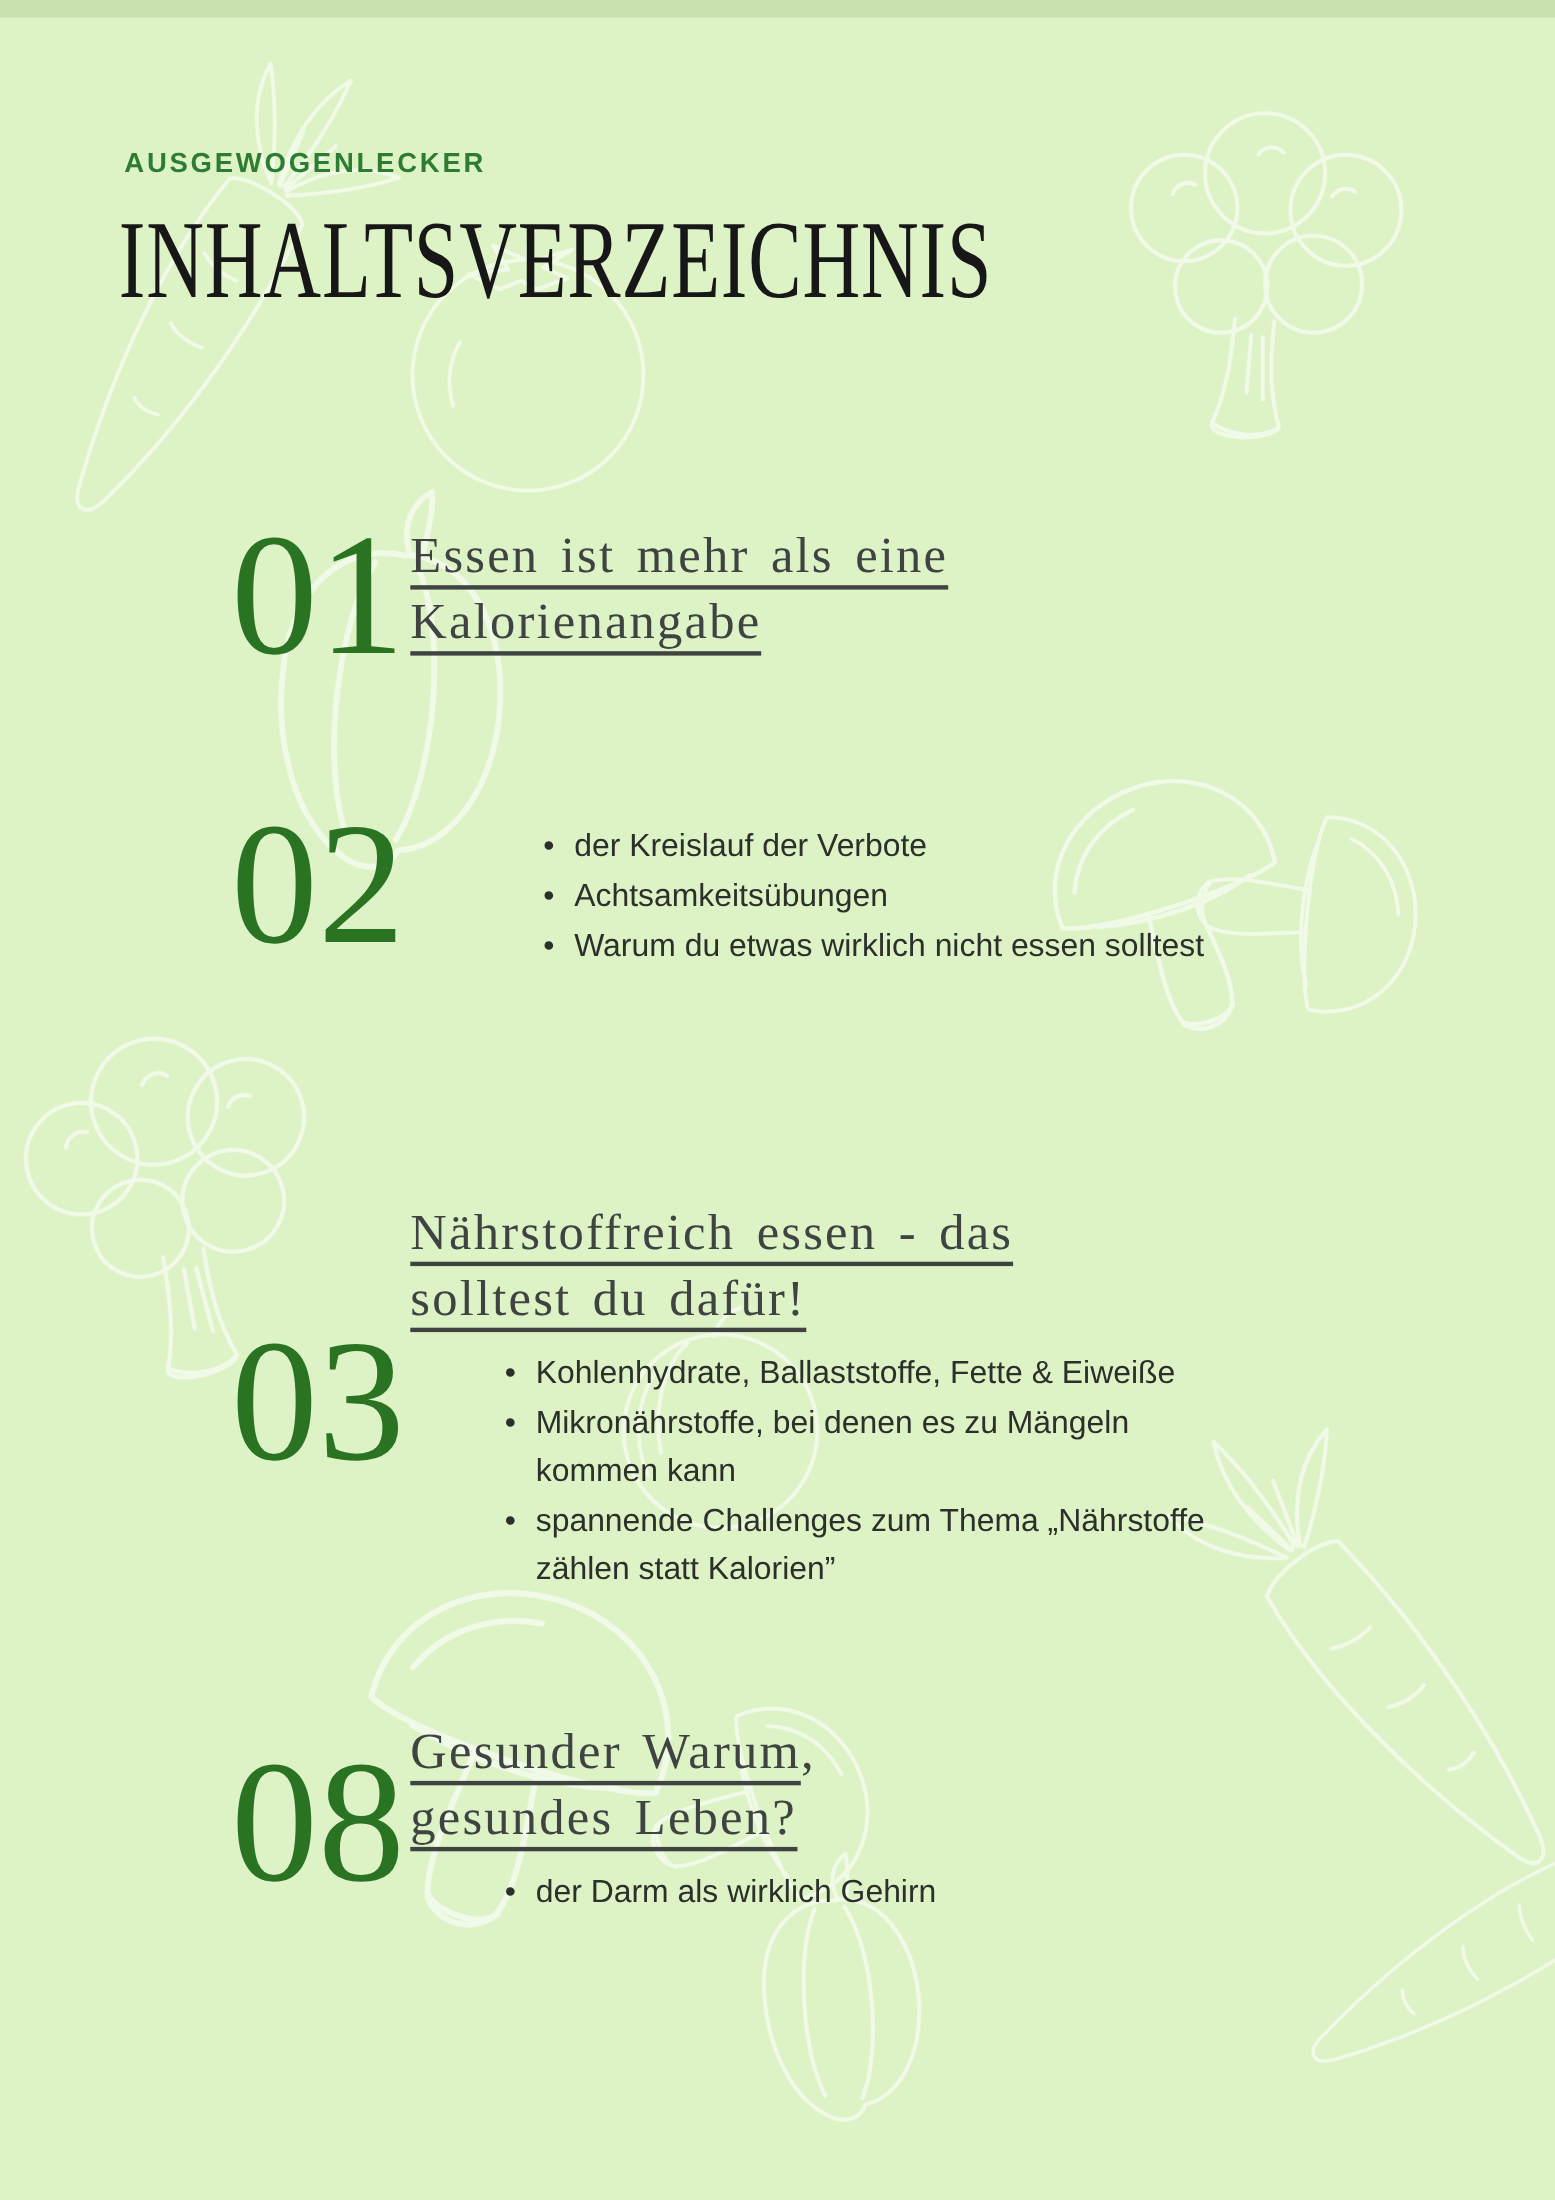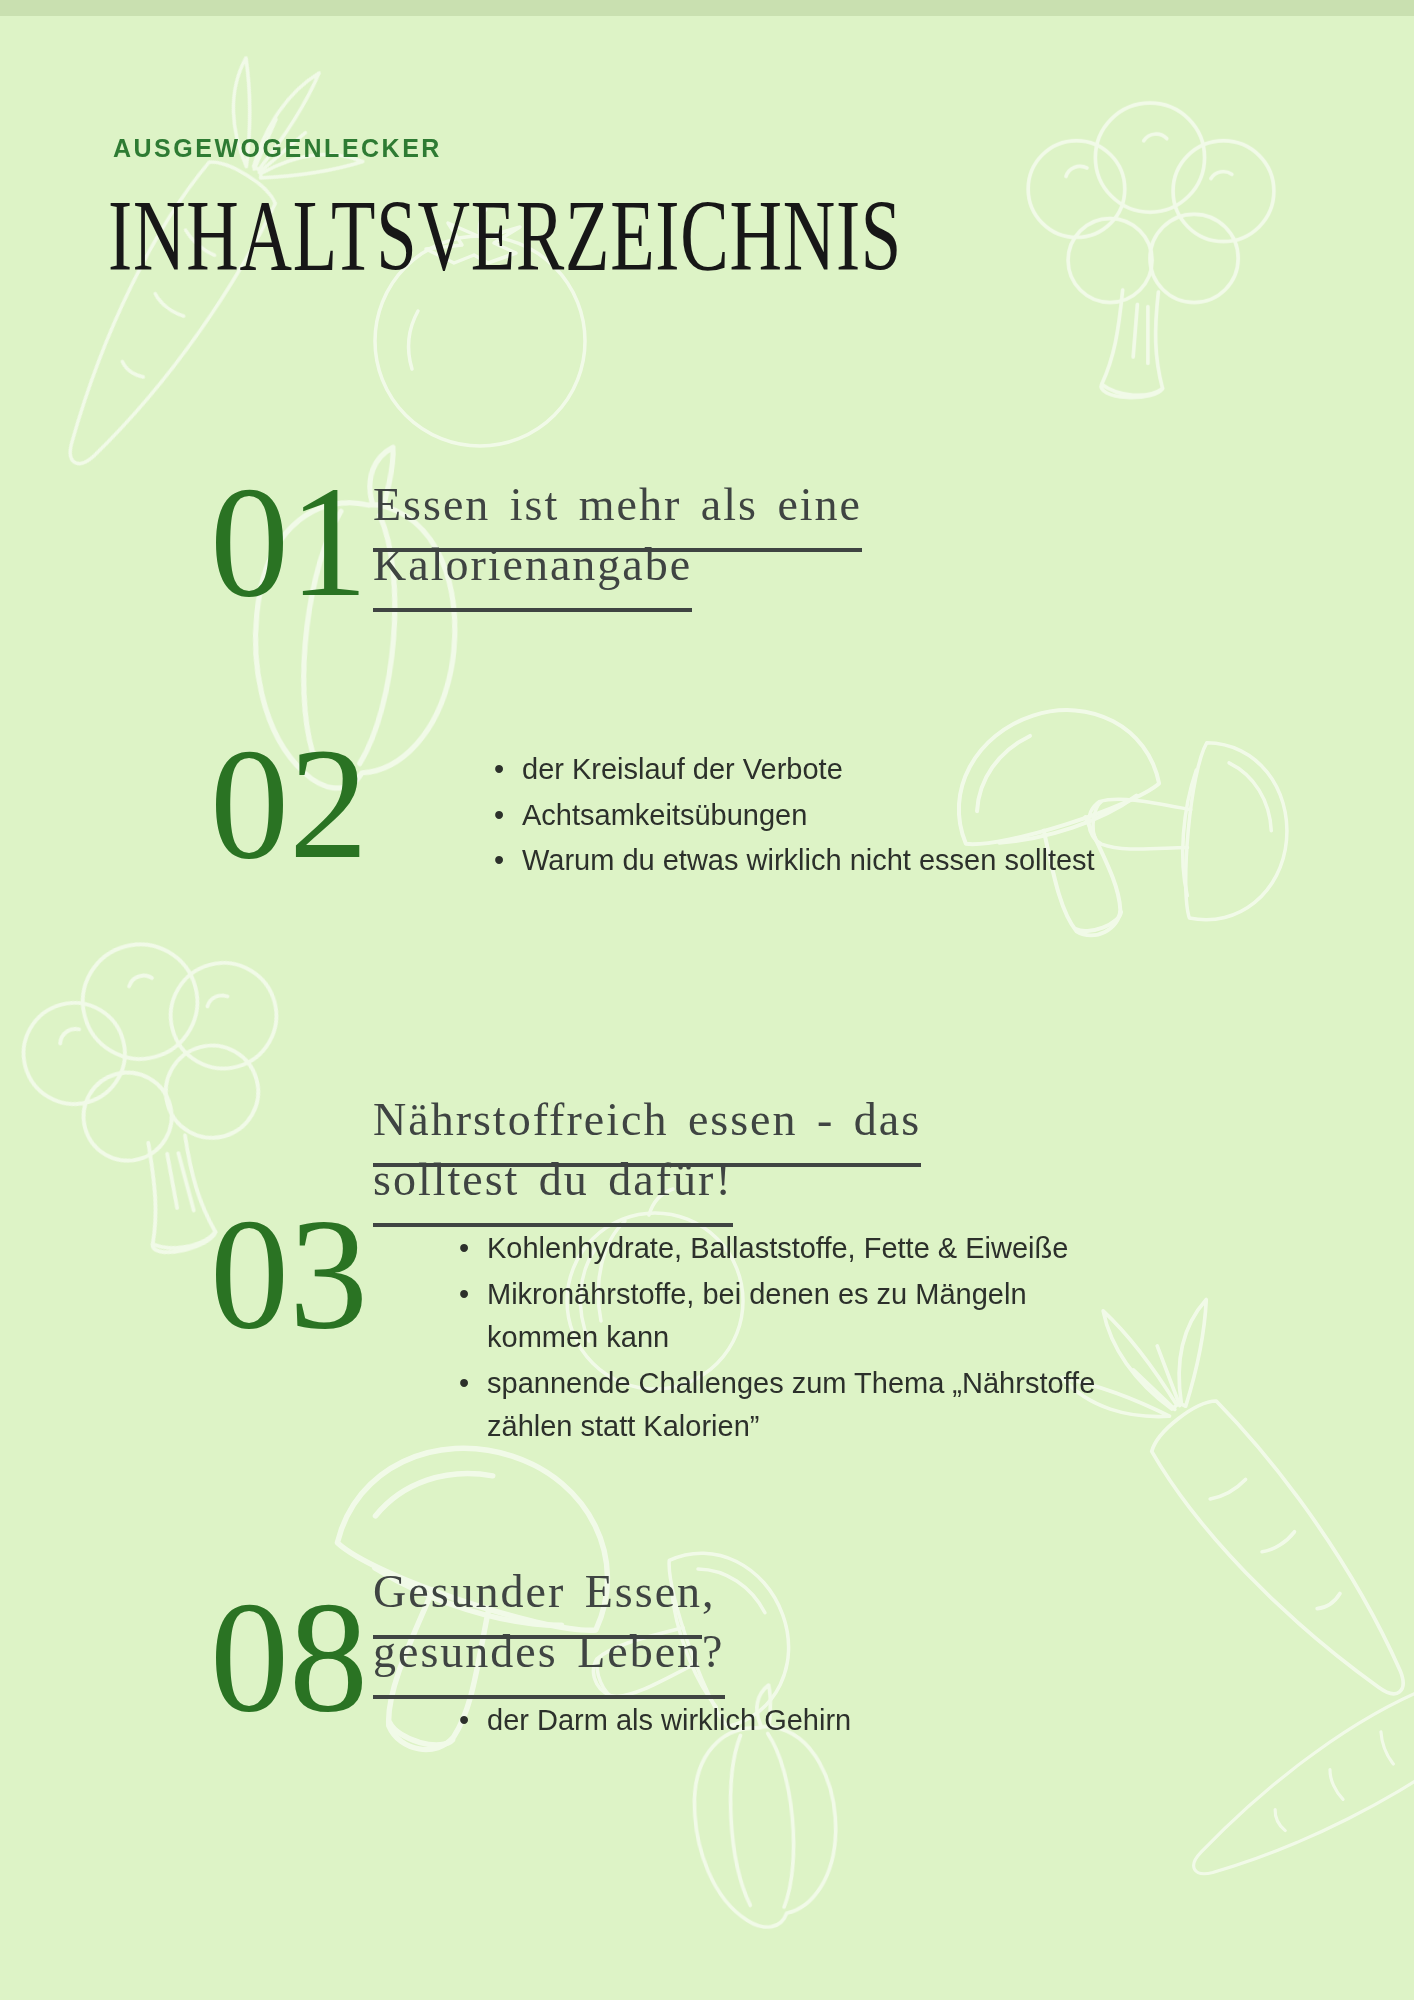--- a/index.html
+++ b/index.html
@@ -52,21 +52,21 @@
   .title-lines{display:block;}
   .title-line{
     font-family:"Liberation Serif",serif;
     font-size:46px;line-height:1.0;
     letter-spacing:2px;word-spacing:6px;
     color:var(--c-section_title_gray,#3f4442);
     margin-bottom:14px;white-space:nowrap;
   }
   .title-line .u{
     border-bottom:4px solid var(--c-section_title_gray,#3f4442);
-    padding-bottom:18px;
+    padding-bottom:2px;
   }
   .bullets{
     list-style:none;margin:24px 0 0 83px;padding:0;
     max-width:672px;
   }
   .bullets li{
     display:flex;align-items:flex-start;gap:15px;
     font-size:29px;line-height:1.5;
     color:var(--c-bullet_text,#2c302b);
     margin-bottom:2px;
@@ -207,21 +207,21 @@
               <span class="btext">spannende Challenges zum Thema „Nährstoffe zählen statt Kalorien”</span>
             </li>
           </ul>
     </div>
   </section>
 
   <section class="section">
     <div class="num">08</div>
     <div class="content">
       <div class="title-lines">
-            <div class="title-line"><span class="u">Gesunder Essen</span><span class="rest">,</span></div>
+            <div class="title-line"><span class="u">Gesunder Warum</span><span class="rest">,</span></div>
             <div class="title-line"><span class="u">gesundes Leben?</span></div>
           </div>
       <ul class="bullets">
             <li>
               <span class="marker">•</span>
               <span class="btext">der Darm als wirklich Gehirn</span>
             </li>
           </ul>
     </div>
   </section>

